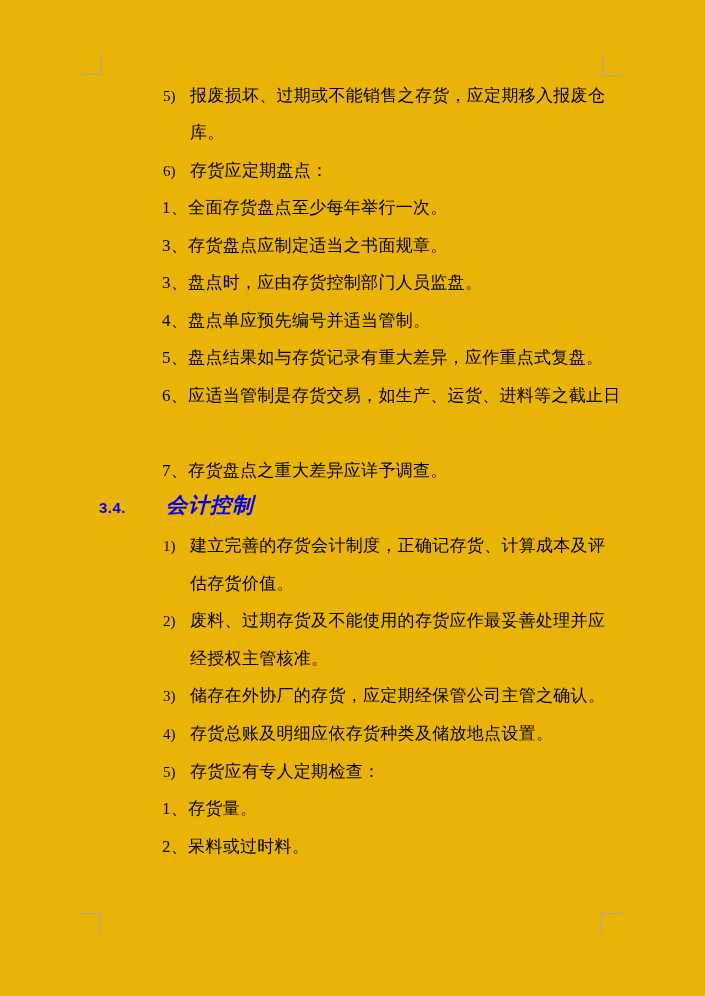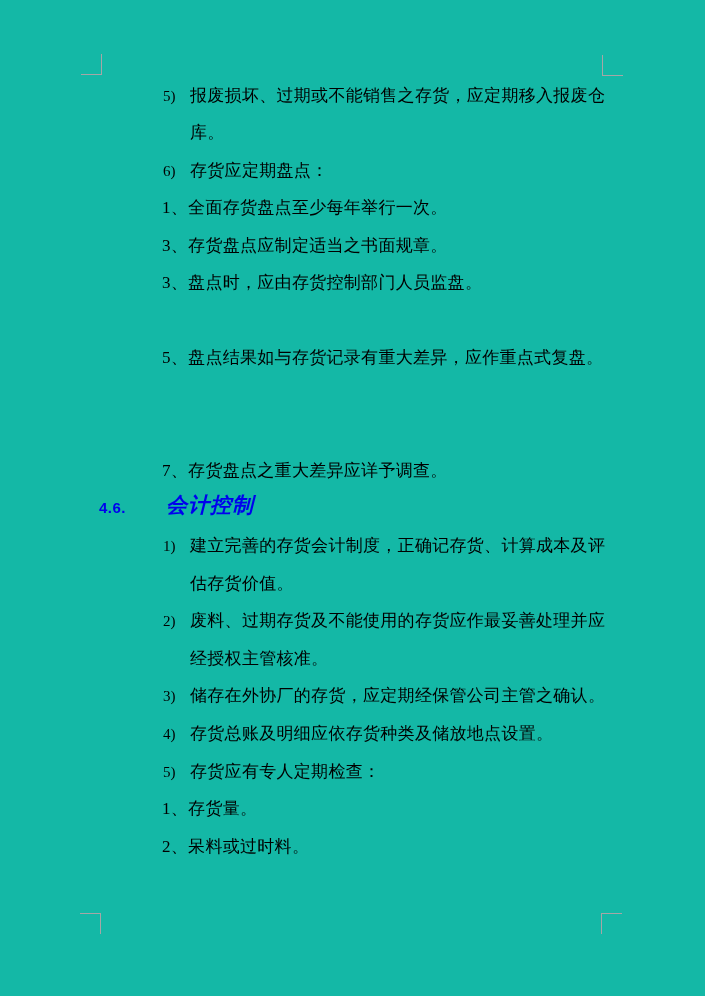--- a/index.html
+++ b/index.html
@@ -1,20 +1,20 @@
 <!DOCTYPE html>
 <html style="--accent: #0000ee; --cropcol: #a6a6a6;"><head>
 <meta charset="utf-8">
 <title>Document</title>
 <style>
   html,body { margin:0; padding:0; background:#ffffff; }
   .page {
     position:relative;
     width:705px; height:996px;
-    background:#14b8a6;
+    background:#eab308;
     overflow:hidden;
     font-family:"Liberation Serif", serif;
     color:#000000;
   }
   
   .crop { position:absolute; width:20px; height:20px; }
   .crop-tl { left:81px;  top:54px;  border-right:1px solid var(--cropcol); border-bottom:1px solid var(--cropcol); }
   .crop-tr { left:602px; top:55px;  border-left:1px solid var(--cropcol);  border-bottom:1px solid var(--cropcol); }
   .crop-bl { left:80px;  top:913px; border-right:1px solid var(--cropcol); border-top:1px solid var(--cropcol); }
   .crop-br { left:601px; top:913px; border-left:1px solid var(--cropcol);  border-top:1px solid var(--cropcol); }
@@ -63,24 +63,26 @@
   <div class="crop crop-br"></div>
 
   <div class="line" style="left:163px; top:83.5px"><span class="num">5)</span><span>报废损坏、过期或不能销售之存货，应定期移入报废仓</span></div>
   <div class="line" style="left:190px; top:121.1px">库。</div>
 
   <div class="line" style="left:163px; top:158.6px"><span class="num">6)</span><span>存货应定期盘点：</span></div>
 
   <div class="line" style="left:162px; top:196.2px">1、全面存货盘点至少每年举行一次。</div>
   <div class="line" style="left:162px; top:233.7px">3、存货盘点应制定适当之书面规章。</div>
   <div class="line" style="left:162px; top:271.3px">3、盘点时，应由存货控制部门人员监盘。</div>
+  <div class="line" style="left:162px; top:308.8px">4、盘点单应预先编号并适当管制。</div>
   <div class="line" style="left:162px; top:346.4px">5、盘点结果如与存货记录有重大差异，应作重点式复盘。</div>
+  <div class="line" style="left:162px; top:383.9px">6、应适当管制是存货交易，如生产、运货、进料等之截止日</div>
   <div class="line" style="left:162px; top:459px">7、存货盘点之重大差异应详予调查。</div>
 
-  <span class="h-num">4.6.</span>
+  <span class="h-num">3.4.</span>
   <span class="h-title">会计控制</span>
 
   <div class="line" style="left:163px; top:534.2px"><span class="num">1)</span><span>建立完善的存货会计制度，正确记存货、计算成本及评</span></div>
   <div class="line" style="left:190px; top:571.7px">估存货价值。</div>
 
   <div class="line" style="left:163px; top:609.3px"><span class="num">2)</span><span>废料、过期存货及不能使用的存货应作最妥善处理并应</span></div>
   <div class="line" style="left:190px; top:646.8px">经授权主管核准。</div>
 
   <div class="line" style="left:163px; top:684.4px"><span class="num">3)</span><span>储存在外协厂的存货，应定期经保管公司主管之确认。</span></div>
 

